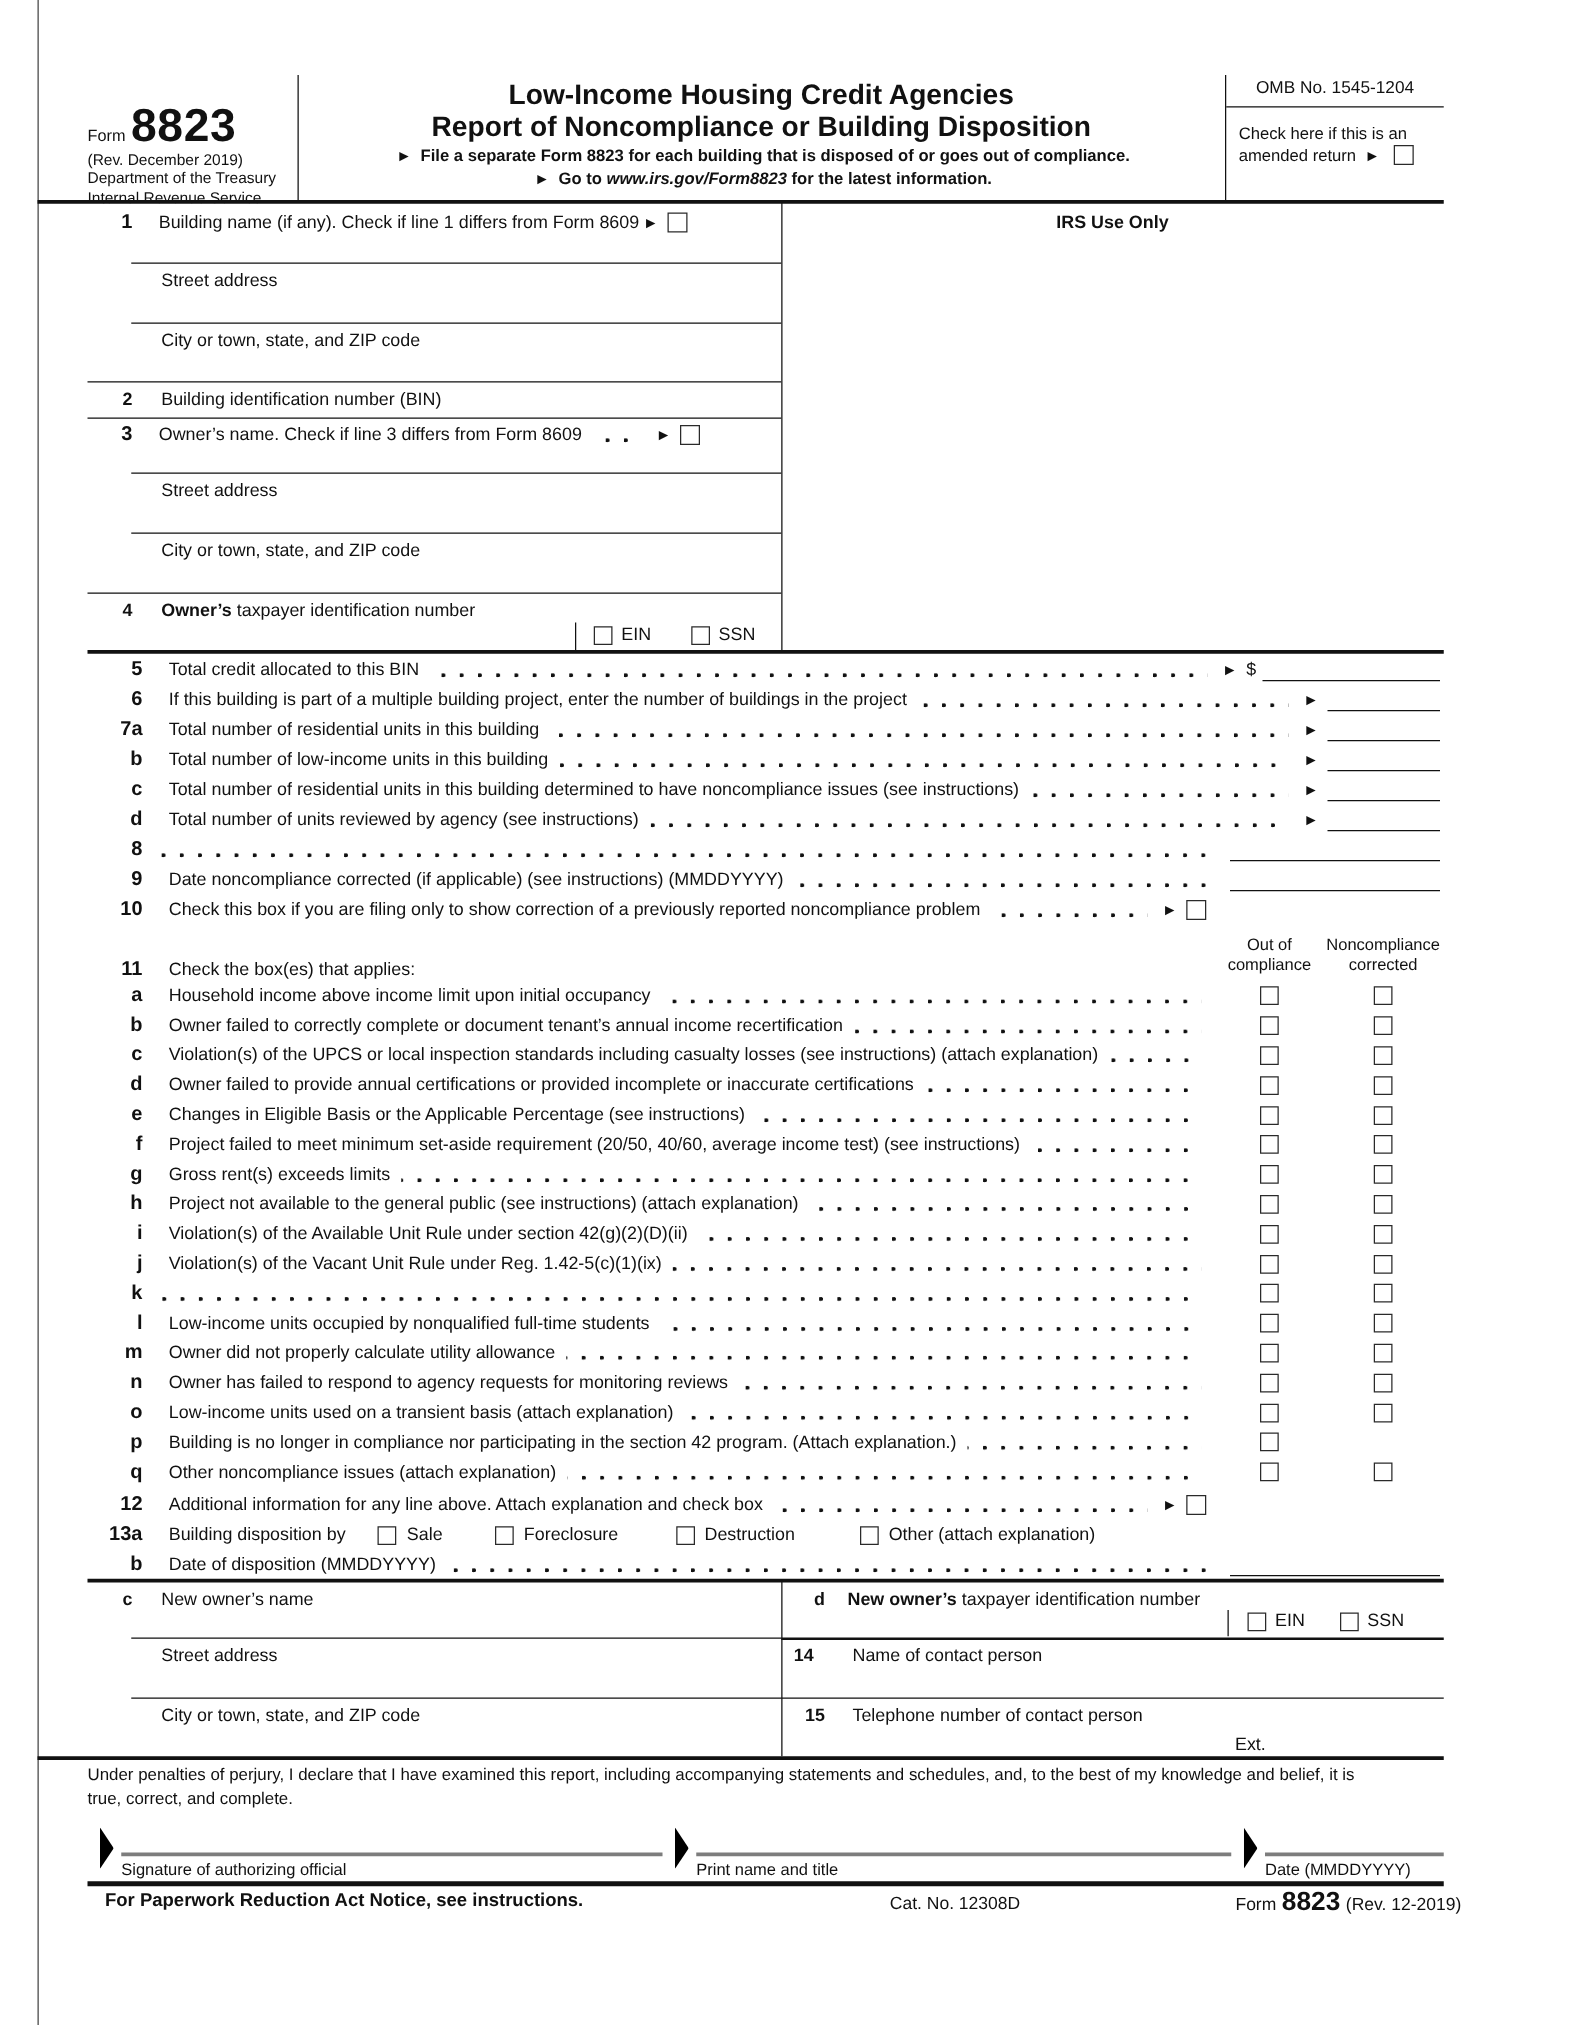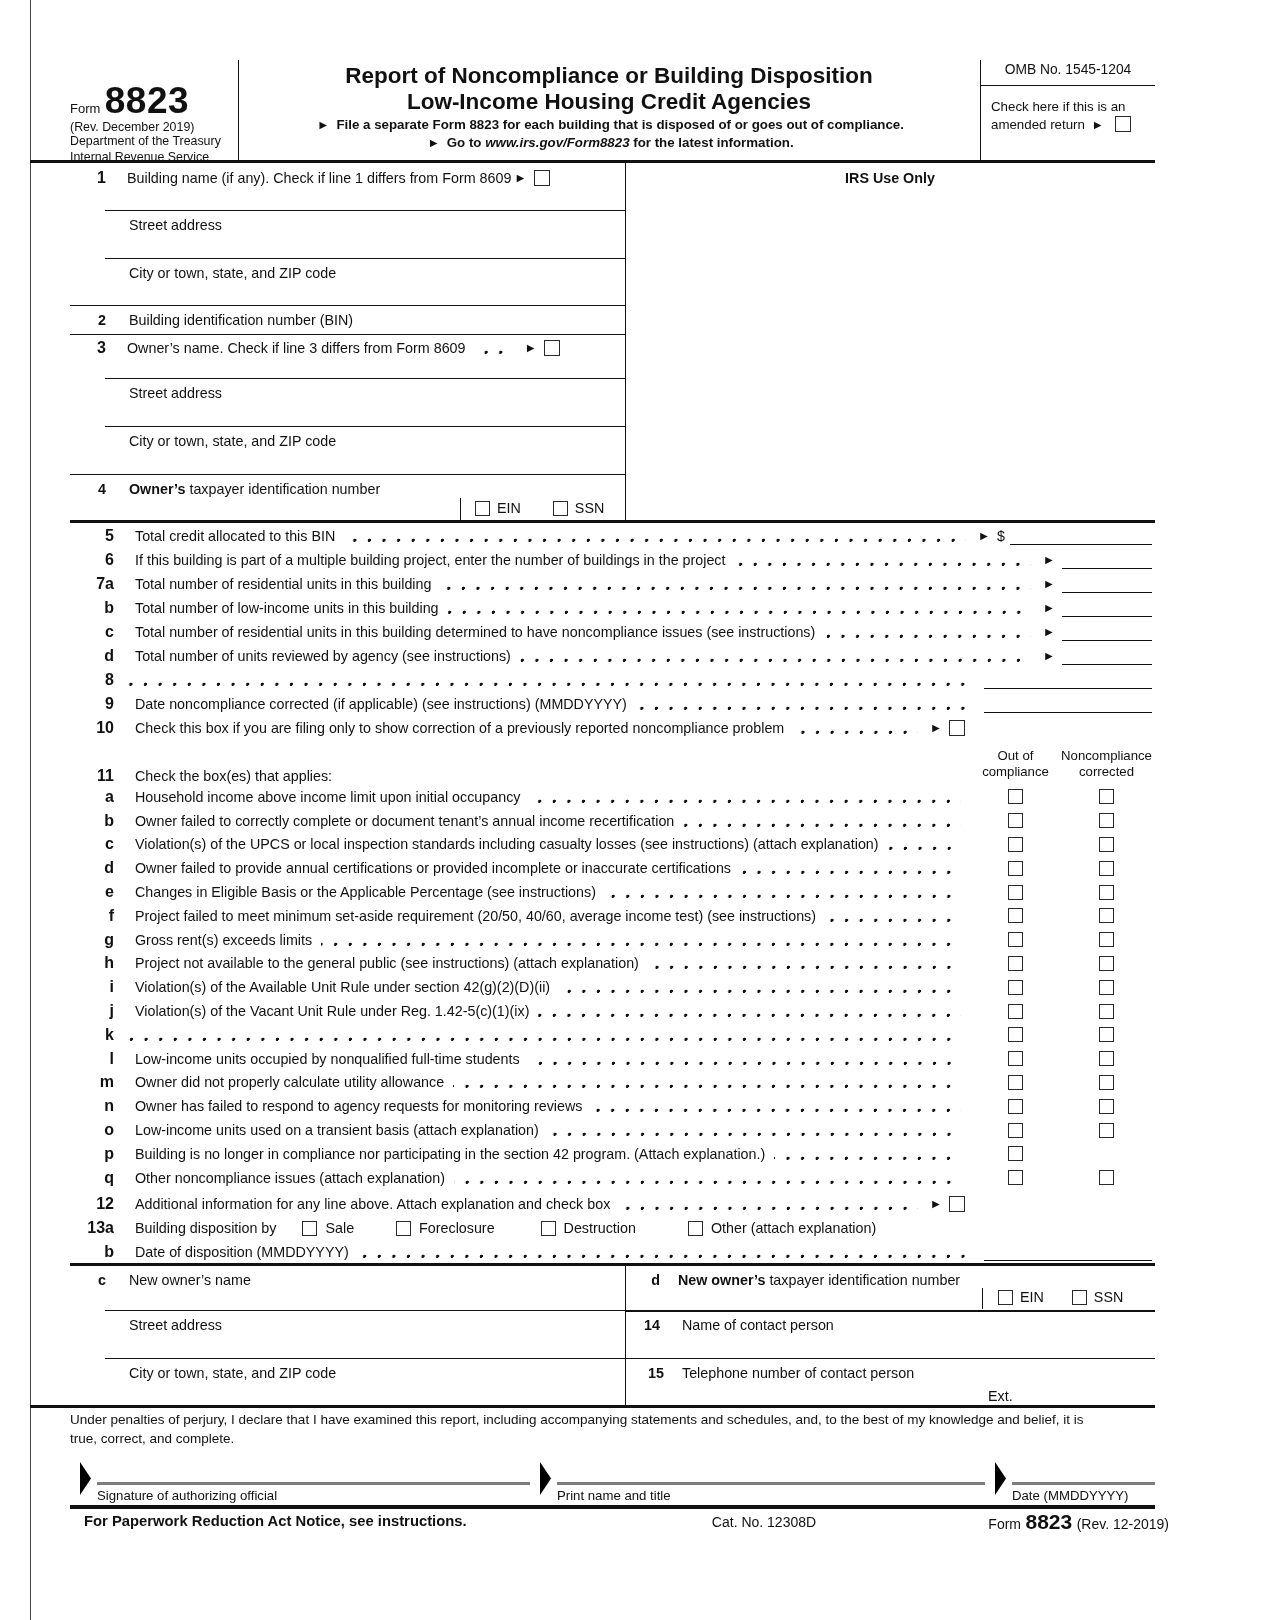--- a/index.html
+++ b/index.html
@@ -58,22 +58,22 @@
     <div class="abs" style="left:0;top:30px;width:168px;white-space:normal;">
       <span class="form-word">Form</span>
       <span class="form-num">8823</span>
       <div class="rev">(Rev. December 2019)</div>
       <div class="dept">Department of the Treasury</div>
       <div class="dept">Internal Revenue Service</div>
     </div>
     <div class="vdiv" style="left:168px;top:5px;height:100px;"></div>
 
     <div class="abs" style="left:170px;top:8px;width:738px;text-align:center;white-space:normal;">
+      <div class="title">Low-Income Housing Credit Agencies</div>
       <div class="title">Report of Noncompliance or Building Disposition</div>
-      <div class="title">Low-Income Housing Credit Agencies</div>
       <div class="sub">
         <span class="ar">►</span><span>File a separate Form 8823 for each building that is disposed of or goes out of compliance.</span>
       </div>
       <div class="sub">
         <span class="ar">►</span><span>Go to</span>
         <span class="ital">www.irs.gov/Form8823</span>
         <span>for the latest information.</span>
       </div>
     </div>
     <div class="vdiv" style="left:910px;top:5px;height:100px;"></div>
@@ -488,25 +488,25 @@
     <div class="vdiv" style="left:912px;top:24px;height:21px;"></div>
     <div class="abs" style="left:928px;top:25px;display:flex;align-items:center;gap:7px;">
       <span class="cb sm"></span>
       <span class="lbl">EIN</span>
       <span style="width:14px;"></span>
       <span class="cb sm"></span>
       <span class="lbl">SSN</span>
     </div>
     <div class="rule" style="left:555px;top:46px;width:530px;height:2px;"></div>
 
-    <div class="abs bold lbl" style="left:565px;top:53px;width:25px;text-align:right;">14</div>
+    <div class="abs bold lbl" style="left:565px;top:53px;width:25px;">14</div>
     <div class="abs lbl" style="left:612px;top:53px;">Name of contact person</div>
     <div class="rule" style="left:555px;top:94px;width:530px;"></div>
 
-    <div class="abs bold lbl" style="left:578px;top:101px;width:25px;text-align:left;">15</div>
+    <div class="abs bold lbl" style="left:565px;top:101px;width:25px;text-align:right;">15</div>
     <div class="abs lbl" style="left:612px;top:101px;">Telephone number of contact person</div>
     <div class="abs lbl" style="left:918px;top:124px;">Ext.</div>
   </div>
   <div class="hrule" style="left:30px;top:1405px;width:1125px;"></div>
 
   <div class="abs" style="left:70px;top:1462px;width:1085px;height:45px;">
     <div class="abs" style="left:10px;top:0;width:450px;height:45px;">
       <div class="sig-mark"></div>
       <div class="sig-line"></div>
       <div class="sig-label">Signature of authorizing official</div>

